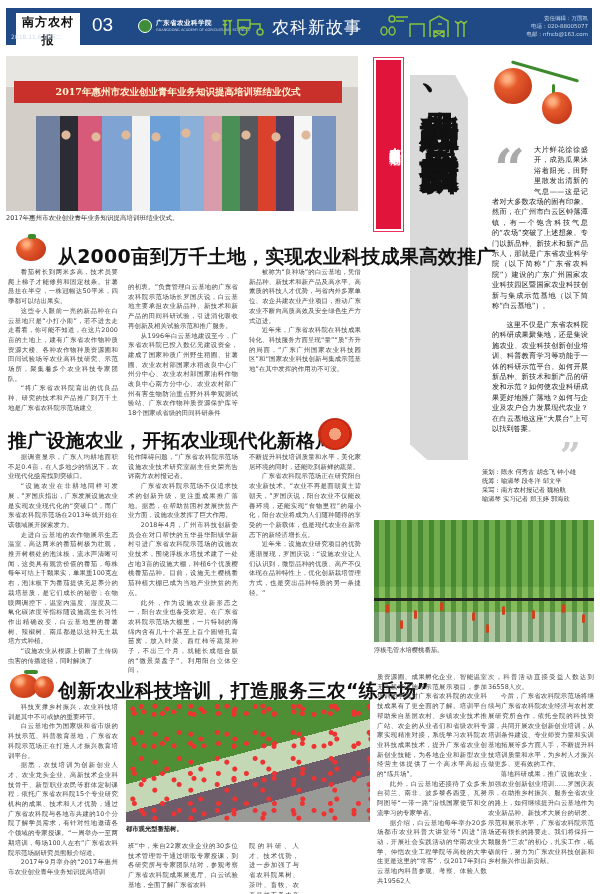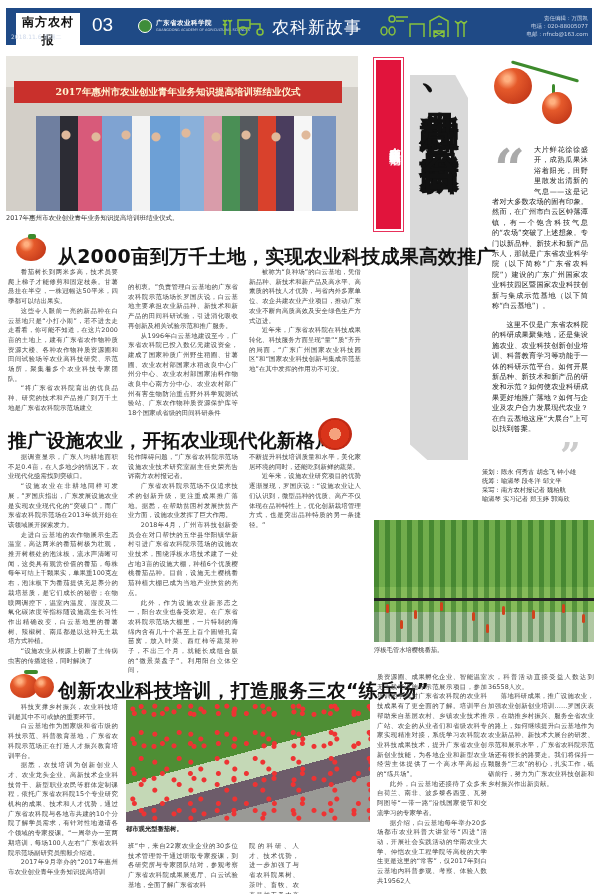--- a/index.html
+++ b/index.html
@@ -193,20 +193,21 @@
   <p>“设施农业从根源上切断了土传病虫害的传播途径，同时解决了</p>
 </div>
 <div class="abs col" style="left:128px;top:453px;width:110px;">
   <p style="text-indent:0;">轮作障碍问题，”广东省农科院示范场设施农业技术研究室副主任史荣亮告诉南方农村报记者。</p>
   <p>广东省农科院示范场不仅追求技术的创新升级，更注重成果推广落地。据悉，在帮助贫困村发展扶贫产业方面，设施农业发挥了巨大作用。</p>
   <p>2018年4月，广州市科技创新委员会在对口帮扶的五华县华阳镇华新村引进广东省农科院示范场的设施农业技术，围绕浮板水培技术建了一处占地3亩的设施大棚，种植6个优质樱桃番茄品种。目前，设施无土樱桃番茄种植大棚已成为当地产业扶贫的亮点。</p>
   <p>此外，作为设施农业新形态之一，阳台农业也备受欢迎。在广东省农科院示范场大棚里，一片特制的海绵内含有几十个甚至上百个圆锥孔育苗窝，放入叶菜、西红柿等蔬菜种子，不出三个月，就能长成组合版的“微景菜盘子”。利用阳台立体空间，</p>
 </div>
 <div class="abs col" style="left:249px;top:453px;width:112px;">
   <p style="text-indent:0;">不断提升科技培训质量和水平，美化家居环境的同时，还能吃到新鲜的蔬菜。</p>
+  <p>广东省农科院示范场正在研究阳台农业新技术。“农业不再是面朝黄土背朝天，”罗国庆说，阳台农业不仅能改善环境，还能实现“食物里程”的最小化，阳台农业将成为人们随种随得的享受的一个新载体，也是现代农业在新常态下的新经济增长点。</p>
   <p>近年来，设施农业研究项目的优势逐渐显现，罗国庆说：“设施农业让人们认识到，微型品种的优质、高产不仅体现在品种特性上，优化创新栽培管理方式，也是突出品种特质的另一条捷径。”</p>
 </div>
 
 <div class="abs" style="left:10px;top:670px;width:46px;height:28px;">
   <div class="abs stem" style="left:14px;top:0;width:14px;height:4px;"></div>
   <div class="abs tomato" style="left:0;top:4px;width:28px;height:24px;"></div>
   <div class="abs tomato" style="left:24px;top:6px;width:20px;height:22px;"></div>
 </div>
 <div class="abs sec-title" style="left:58px;top:678px;">创新农业科技培训，打造服务三农“练兵场”</div>
 
@@ -227,14 +228,15 @@
   <p style="text-indent:0;">院的科研、人才、技术优势，进一步加强了与省农科院果树、茶叶、畜牧、农产品加工及农产品安全检测等多个研究领域的技术合作。</p>
 
 </div>
 <div class="abs col" style="left:377px;top:673px;width:110px;">
   <p style="text-indent:0;">质资源圃、成果孵化企业、智能温室无土栽培设施等示范展示项目，参加培训的学员对广东省农科院的农业科技成果有了更全面的了解。培训平台帮助来自基层农村、乡镇农业技术推广站、农企的从业者们和省级农科专家实现精准对接，系统学习农科院农业科技成果技术，提升广东省农业创新创业技能，为各地企业和新型农业经营主体提供了一个高水平高起点的“练兵场”。</p>
   <p>此外，白云基地还接待了众多来自荷兰、南非、波多黎各西亚、瓦努阿图等“一带一路”沿线国家使节和交流学习的专家学者。</p>
   <p>据介绍，白云基地每年举办20多场都市农业科普大讲堂等“四进”活动，开展社会实践活动的华南农业大学、仲恺农业工程学院等高校的大学生更是这里的“常客”，仅2017年到白云基地内科普参观、考察、体验人数共19562人</p>
 </div>
 <div class="abs col" style="left:488px;top:673px;width:106px;">
   <p style="text-indent:0;">次，科普活动直接受益人数达到36558人次。</p>
+  <p>今后，广东省农科院示范场将继续与广东省农科院农业经济与农村发展研究所合作，依托全院的科技资源，共同开展农业创新创业培训，从培训条件建设、专业师资力量和实训基地拓展等多方面人手，不断提升科技培训质量和水平，为乡村人才振兴做更多、更有效的工作。</p>
   <p>落地科研成果，推广设施农业，加强农业创新创业培训……罗国庆表示，在助推乡村振兴、服务全省农业的路上，如何继续提升白云基地作为农业新品种、新技术大展台的研发、示范和展示水平，广东省农科院示范场还有很长的路要走。我们将保持一颗服务“三农”的初心，扎实工作，砥砺前行，努力为广东农业科技创新和乡村振兴作出新贡献。</p>
 </div>
 
 </body></html>

